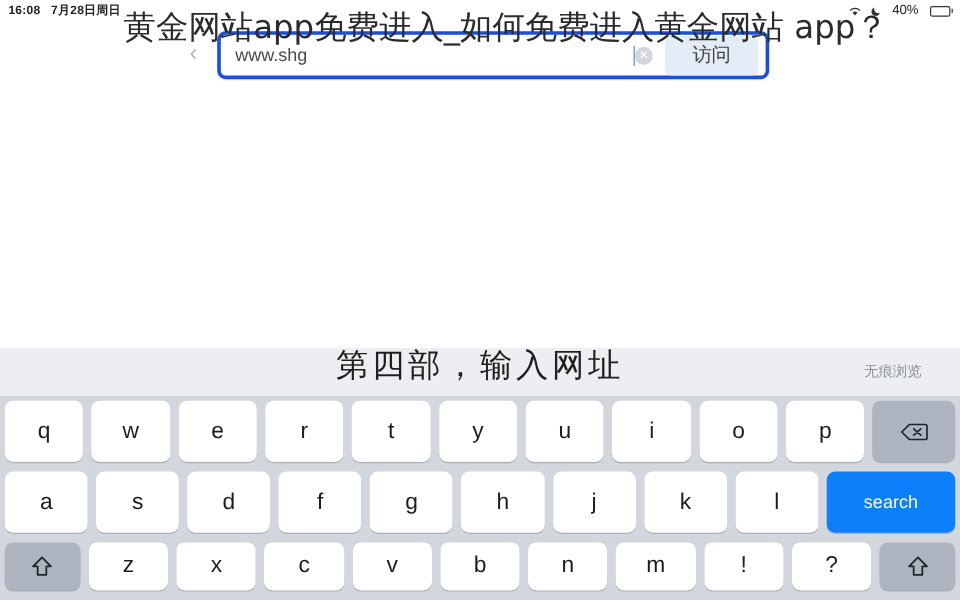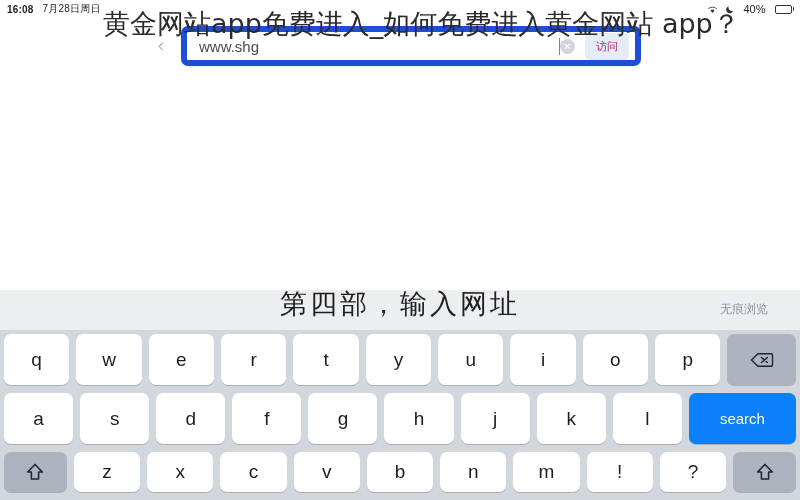--- a/index.html
+++ b/index.html
@@ -30,21 +30,21 @@
     z-index: 5;
   }
   .status-left {
     display: flex;
     align-items: center;
     gap: 9px;
     padding-left: 7px;
     font-weight: bold;
     letter-spacing: 0.2px;
   }
-  .status-date { font-weight: normal; }
+  .status-date { font-weight: bold; }
   .status-right {
     position: absolute;
     right: 6px;
     top: 0;
     height: 18px;
     display: flex;
     align-items: center;
     gap: 8px;
     font-size: 11px;
     color: #222;
@@ -106,21 +106,21 @@
     line-height: 22px;
     text-align: center;
     opacity: .75;
   }
   .addr-bar {
     position: absolute;
     left: 181px;
     top: 4px;
     width: 460px;
     height: 40px;
-    border: 6px solid #1d4ed8;
+    border: 3px solid #1d4ed8;
     border-radius: 7px;
     background: #ffffff;
     box-sizing: border-box;
     display: flex;
     align-items: center;
     box-shadow: 0 1px 2px rgba(0,0,0,.05);
   }
   .addr-text {
     flex: 1;
     padding-left: 12px;
@@ -144,24 +144,24 @@
     color: #ffffff;
     font-size: 10px;
     line-height: 15px;
     text-align: center;
     margin-right: 10px;
     flex: none;
   }
   .visit-btn {
     margin-right: 6px;
     background: #e4ecf7;
-    color: #be185d;
-    font-size: 11px;
+    color: #404040;
+    font-size: 16px;
     border-radius: 5px;
-    padding: 6px 11px;
+    padding: 6px 23px;
     flex: none;
   }
 
   
   .headline {
     position: absolute;
     left: 103px;
     top: 7px;
     width: 700px;
     font-size: 27px;

